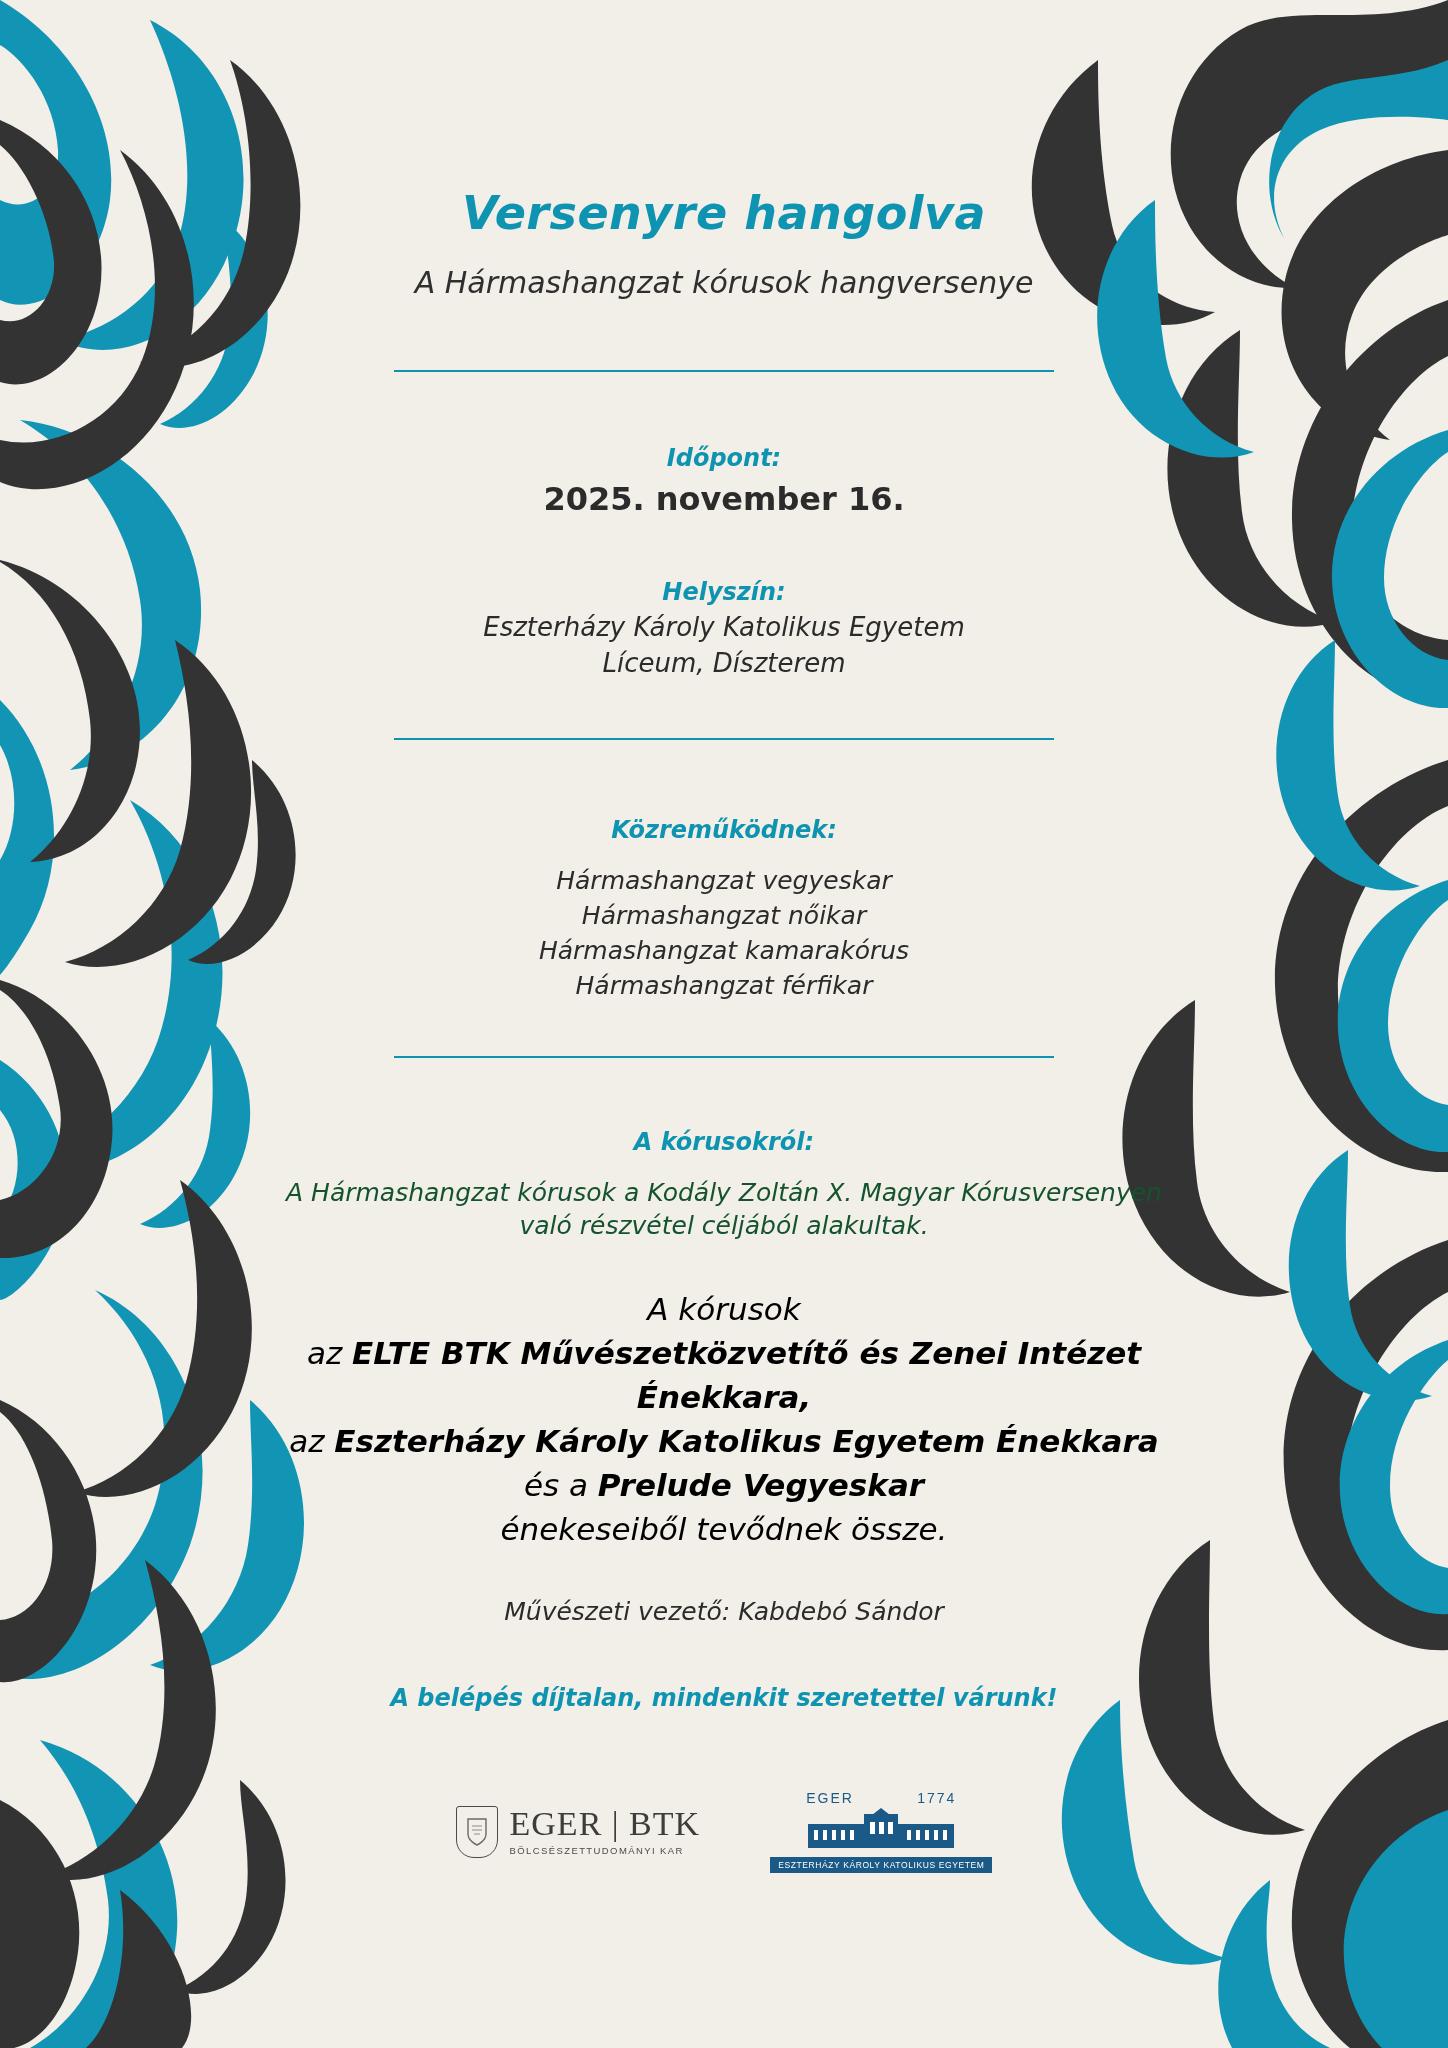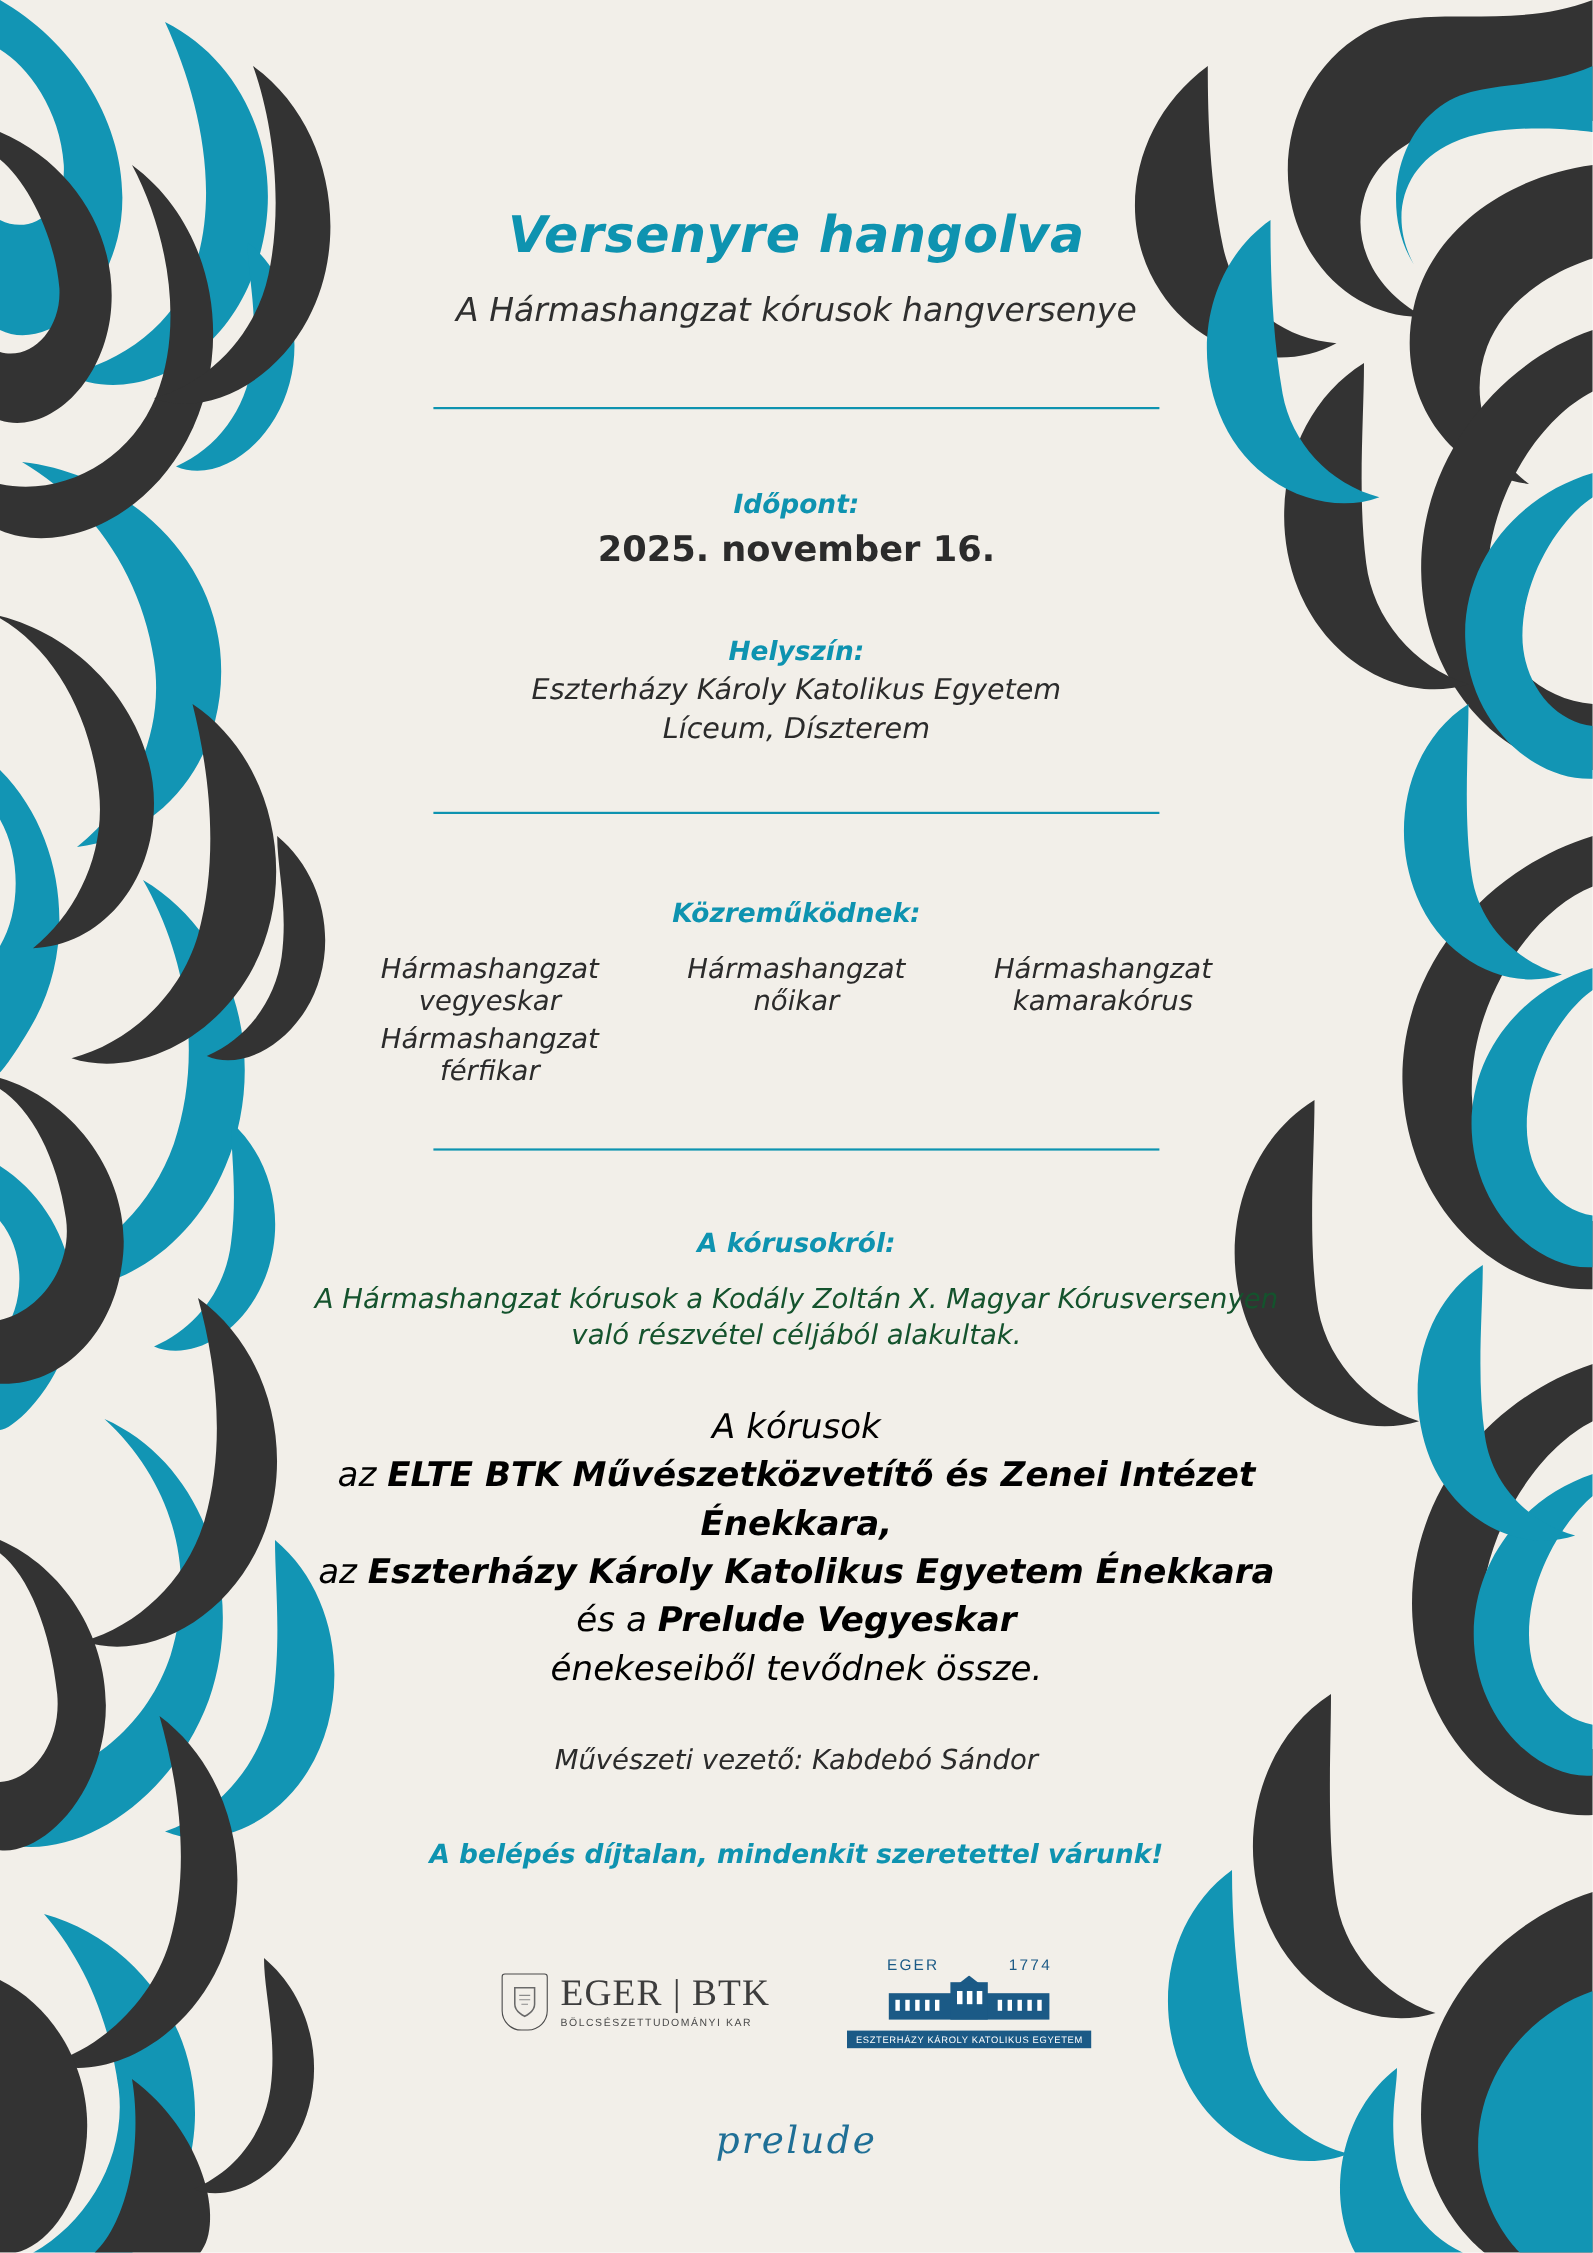--- a/index.html
+++ b/index.html
@@ -94,21 +94,21 @@
     color: #2b2b2b;
     margin: 6px 0 0 0;
   }
   .block-idopont { margin-top: 72px; }
   .block-helyszin { margin-top: 60px; }
   .block-helyszin .venue-line:first-of-type { margin-top: 14px; }
 
   .block-kozremukodnek { margin-top: 76px; }
   .choir-grid {
     display: grid;
-    grid-template-columns: 1fr 1fr 1fr;
+    grid-template-columns: 1fr;
     row-gap: 6px;
     margin-top: 22px;
     padding: 0 26px;
   }
   .choir-grid div {
     font-family: "DejaVu Sans", sans-serif;
     font-style: italic;
     font-size: 25px;
     color: #2b2b2b;
   }
@@ -373,16 +373,15 @@
               <rect x="73" y="14" width="5" height="12"></rect>
               <rect x="82" y="14" width="5" height="12"></rect>
             </g>
           </svg>
         </div>
         <div class="eke-bar">ESZTERHÁZY KÁROLY KATOLIKUS EGYETEM</div>
       </div>
 
     </div>
 
-    <div class="prelude">prelude</div>
 
   </div>
 </div>
 
 </body></html>

